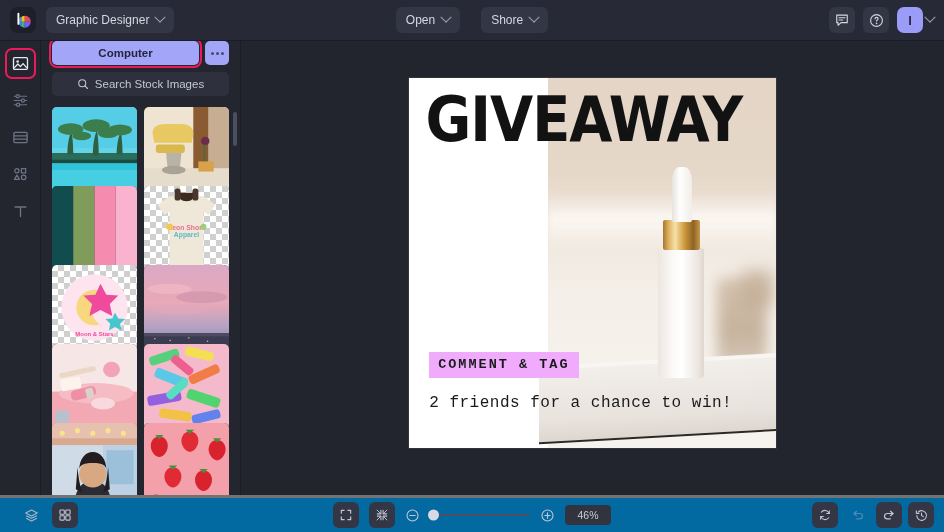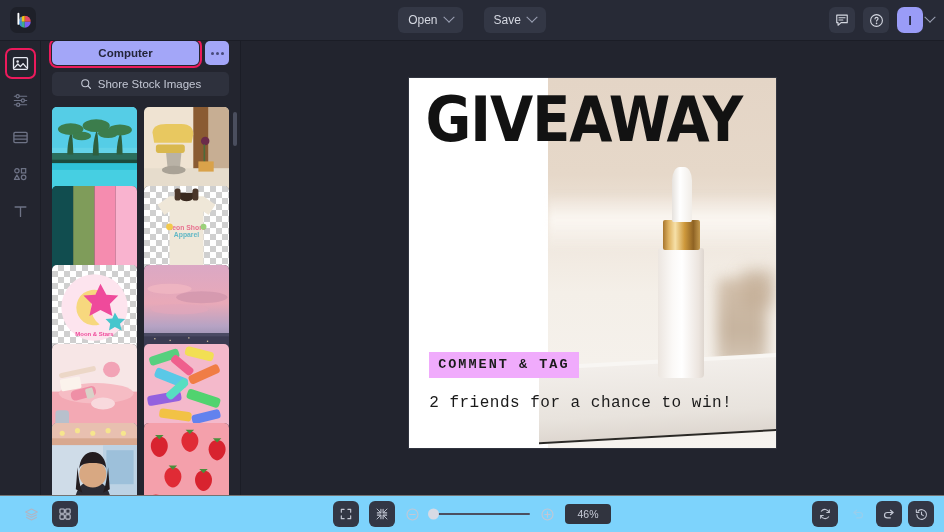--- a/index.html
+++ b/index.html
@@ -229,21 +229,21 @@
   .art-sub {
     position: absolute; left: 5.5%; top: 85.3%;
     color: #1a1a1a;
     font-family: "Liberation Mono", "DejaVu Sans Mono", monospace;
     font-size: 16px; letter-spacing: .5px; z-index: 3;
   }
 
   
   .bottombar {
     height: 37px; flex: 0 0 37px;
-    background: #7dd3fc; border-top: 1px solid #737373;
+    background: #0369a1; border-top: 3px solid #737373;
     display: flex; align-items: center; position: relative;
     padding: 0 10px;
   }
   .bb-left { display: flex; align-items: center; gap: 8px; width: 200px; padding-left: 8px; }
   .bb-center {
     position: absolute; left: 0; right: 0;
     display: flex; align-items: center; justify-content: center; gap: 10px;
     pointer-events: none;
   }
   .bb-center > * { pointer-events: auto; }
@@ -285,28 +285,32 @@
           <rect x="11.5" y="4" width="7.5" height="7.5" fill="#e8543f"></rect>
           <rect x="4" y="11.5" width="7.5" height="7.5" fill="#3dae8b"></rect>
           <rect x="11.5" y="11.5" width="7.5" height="7.5" fill="#7b5cf0"></rect>
           <rect x="4" y="4" width="4" height="15" fill="#3a7ee8" opacity=".85"></rect>
           <rect x="13" y="4" width="6" height="6" fill="#e0457b" opacity=".8"></rect>
         </g>
         <path d="M4 2 L4 14" stroke="#fff" stroke-width="2.2" fill="none" stroke-linecap="round"></path>
       </svg>
     </div>
 
+    <div class="pill-btn">
+      <span>Graphic Designer</span>
+      <i class="chev"></i>
+    </div>
 
     <div class="topbar-center">
       <div class="pill-btn">
         <span>Open</span>
         <i class="chev"></i>
       </div>
       <div class="pill-btn">
-        <span>Save</span>
+        <span>Shore</span>
         <i class="chev"></i>
       </div>
     </div>
 
     <div class="topbar-right">
       <div class="icon-btn">
         <svg width="14" height="14" viewBox="0 0 16 16">
           <path d="M2 2.5h12v8.5H7l-3.5 3v-3H2z" fill="none" stroke="#d4d7e0" stroke-width="1.3" stroke-linejoin="round"></path>
           <path d="M4.5 5.5h7M4.5 8h4.5" stroke="#d4d7e0" stroke-width="1.2" stroke-linecap="round"></path>
         </svg>
@@ -373,21 +377,21 @@
             <i class="dot"></i>
             <i class="dot"></i>
             <i class="dot"></i>
           </div>
         </div>
         <div class="btn-search">
           <svg width="12" height="12" viewBox="0 0 16 16">
             <circle cx="7" cy="7" r="4.7" fill="none" stroke="#c3c7d4" stroke-width="1.4"></circle>
             <path d="M10.6 10.6L14 14" stroke="#c3c7d4" stroke-width="1.5" stroke-linecap="round"></path>
           </svg>
-          <span>Shore Stock Images</span>
+          <span>Search Stock Images</span>
         </div>
       </div>
 
       <div class="thumbs">
         <div class="scrollbar"></div>
 
         <div class="thumb">
           <svg viewBox="0 0 100 100" width="100%" height="100%">
             <rect width="100" height="100" fill="#63d3e8"></rect>
             <rect y="0" width="100" height="48" fill="#55cde6"></rect>

